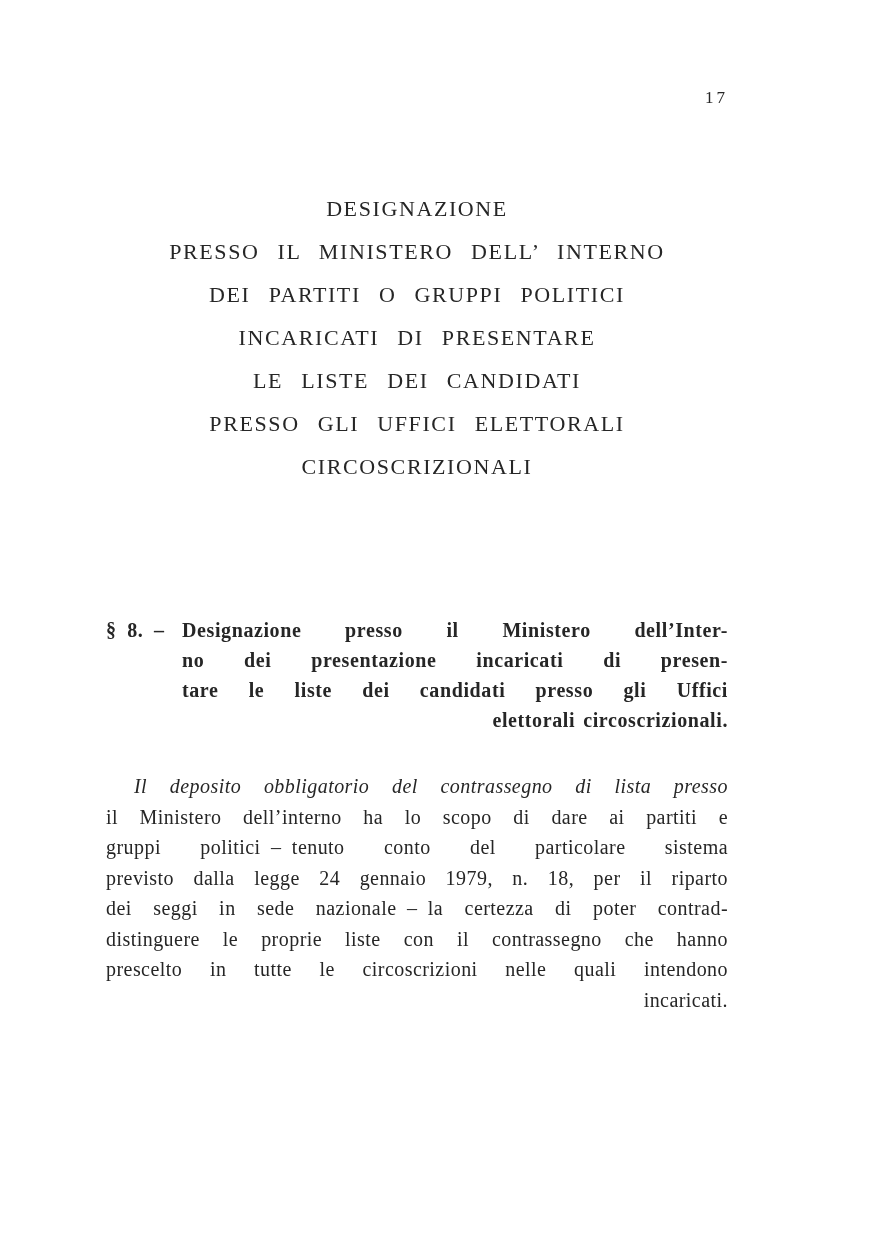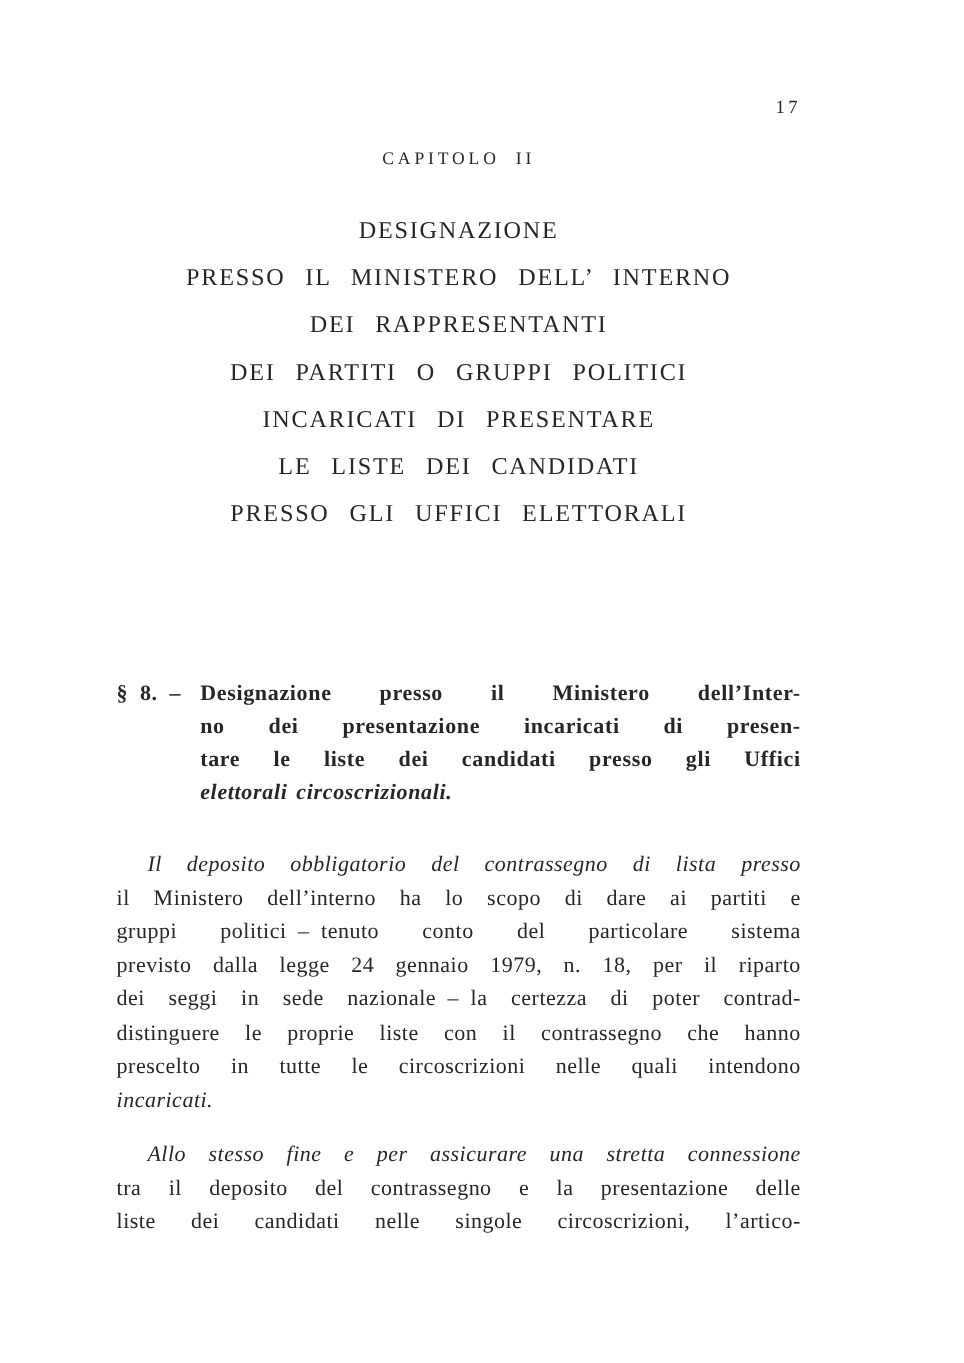--- a/index.html
+++ b/index.html
@@ -53,40 +53,39 @@
   .para {
     font-size: 20px;
     line-height: 30.5px;
     letter-spacing: 0.45px;
     word-spacing: 2px;
   }
   .para-1 { top: 771px; }
   .para-2 { top: 1034px; }
 
   .jl { text-align: justify; text-align-last: justify; }
-  .ll { text-align: left; font-style: italic; }
+  .ll { text-align: right; }
   .indent { text-indent: 28px; font-style: italic; }
 </style>
 </head>
 <body>
 
 <div class="page">
 
   <div class="content page-number">17</div>
 
-  <div class="content chapter">CAPITOLO II</div>
 
   <div class="content title-block">
     <div class="title-line">DESIGNAZIONE</div>
     <div class="title-line">PRESSO IL MINISTERO DELL’ INTERNO</div>
-    <div class="title-line">DEI RAPPRESENTANTI</div>
     <div class="title-line">DEI PARTITI O GRUPPI POLITICI</div>
     <div class="title-line">INCARICATI DI PRESENTARE</div>
     <div class="title-line">LE LISTE DEI CANDIDATI</div>
     <div class="title-line">PRESSO GLI UFFICI ELETTORALI</div>
+    <div class="title-line">CIRCOSCRIZIONALI</div>
   </div>
 
   <div class="content section-head">
     <span class="section-marker">§ 8. –</span>
     <div class="head-lines">
       <div class="jl">Designazione presso il Ministero dell’Inter-</div>
       <div class="jl">no dei presentazione incaricati di presen-</div>
       <div class="jl">tare le liste dei candidati presso gli Uffici</div>
       <div class="ll">elettorali circoscrizionali.</div>
     </div>
@@ -96,19 +95,14 @@
     <div class="jl indent">Il deposito obbligatorio del contrassegno di lista presso</div>
     <div class="jl">il Ministero dell’interno ha lo scopo di dare ai partiti e</div>
     <div class="jl">gruppi politici – tenuto conto del particolare sistema</div>
     <div class="jl">previsto dalla legge 24 gennaio 1979, n. 18, per il riparto</div>
     <div class="jl">dei seggi in sede nazionale – la certezza di poter contrad-</div>
     <div class="jl">distinguere le proprie liste con il contrassegno che hanno</div>
     <div class="jl">prescelto in tutte le circoscrizioni nelle quali intendono</div>
     <div class="ll">incaricati.</div>
   </div>
 
-  <div class="content para para-2">
-    <div class="jl indent">Allo stesso fine e per assicurare una stretta connessione</div>
-    <div class="jl">tra il deposito del contrassegno e la presentazione delle</div>
-    <div class="jl">liste dei candidati nelle singole circoscrizioni, l’artico-</div>
-  </div>
 
 </div>
 
 </body></html>

